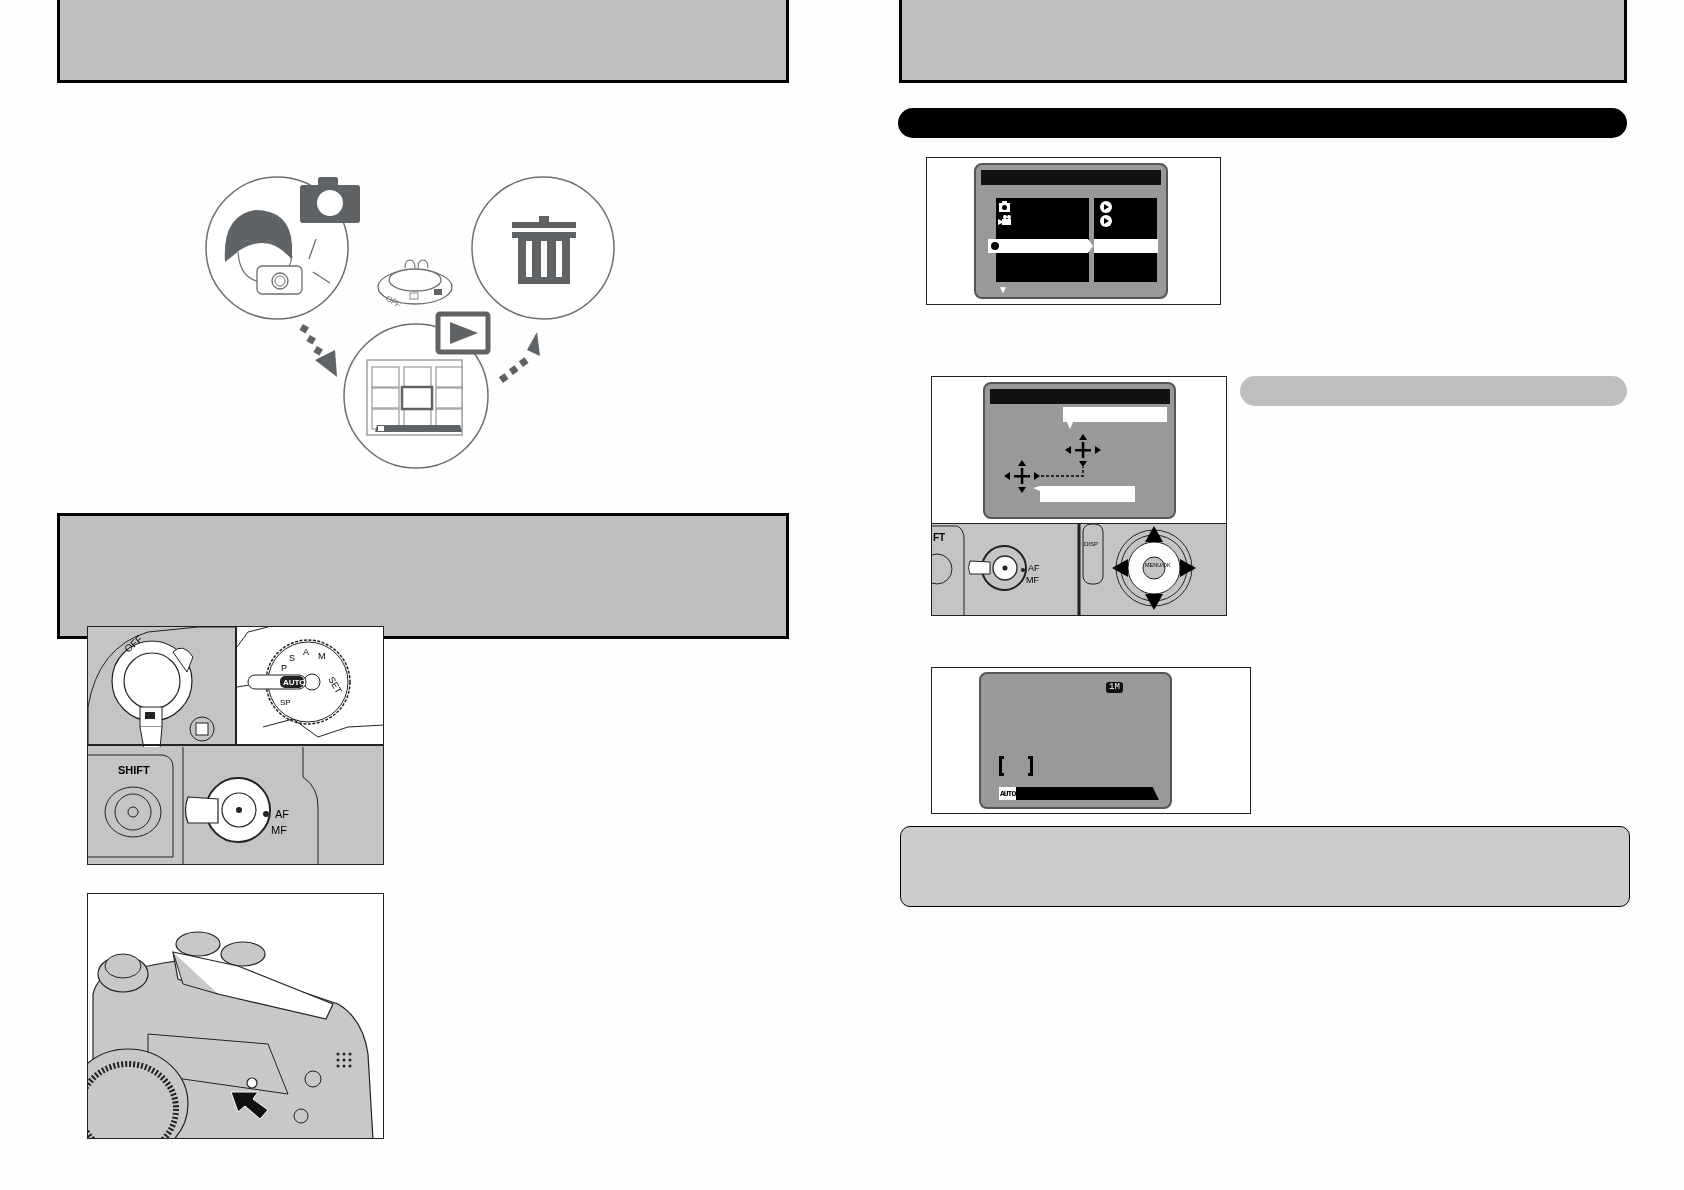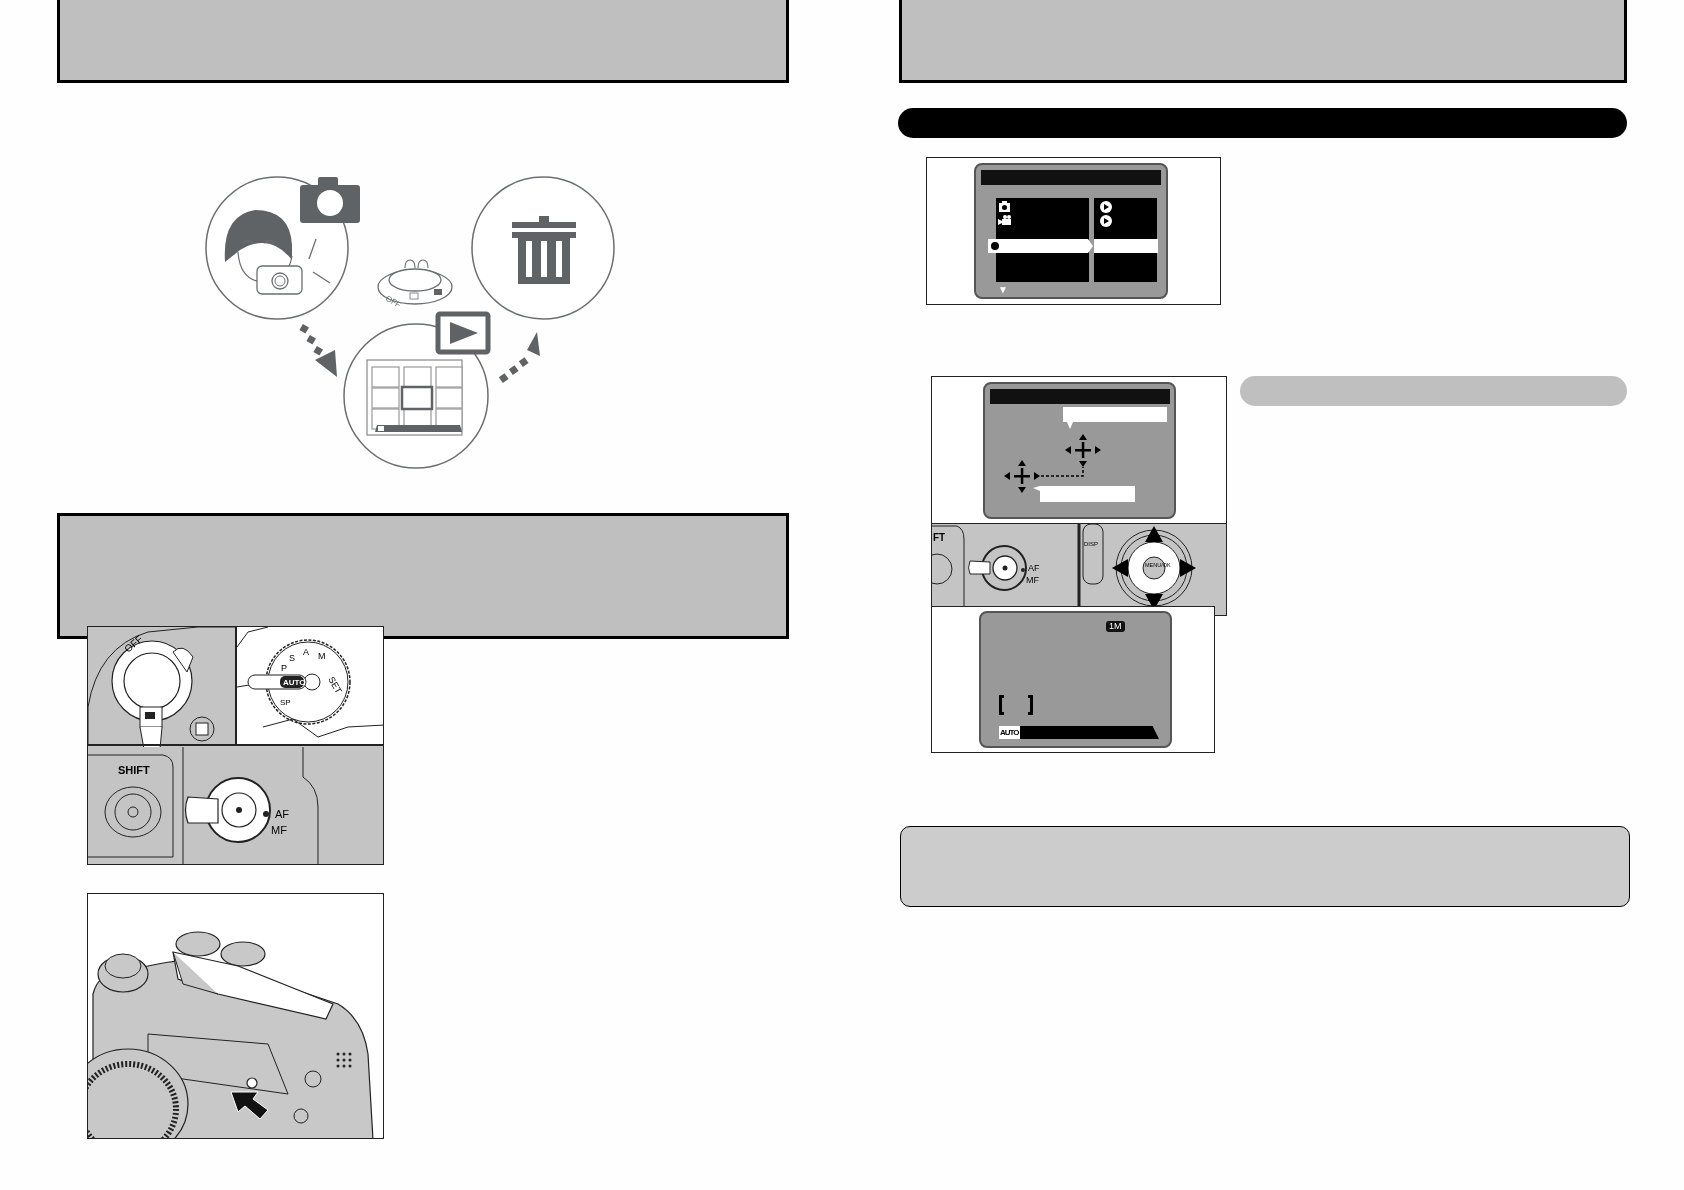--- a/index.html
+++ b/index.html
@@ -309,21 +309,21 @@
       </g>
     </svg>
   </div>
 </div>
 
 <div class="abs pill-grey" style="left:1240px;top:376px;width:387px;height:30px;">
   <span style="position:absolute;left:14px;top:6px;font-size:14px;font-weight:bold;"></span>
 </div>
 <div class="abs txt" style="left:1240px;top:414px;width:385px;height:200px;"></div>
 
-<div class="abs frame" style="left:931px;top:606px;width:284px;height:147px;">
+<div class="abs frame" style="left:931px;top:667px;width:320px;height:147px;font-family:Liberation Mono, monospace;">
   <div class="abs lcd" style="left:47px;top:4px;width:193px;height:137px;">
     <span class="abs" style="left:125px;top:8px;background:#111;color:#fff;font-size:9px;padding:0 3px;border-radius:3px;line-height:11px;">1M</span>
     <div class="abs" style="left:18px;top:82px;width:34px;height:20px;">
       <div class="abs" style="left:0;top:0;width:5px;height:20px;border:3px solid #000;border-right:none;"></div>
       <div class="abs" style="right:0;top:0;width:5px;height:20px;border:3px solid #000;border-left:none;"></div>
     </div>
     <div class="abs" style="left:18px;top:113px;width:160px;height:13px;background:#000;clip-path:polygon(0 0, 96% 0, 100% 100%, 0 100%);"></div>
     <span class="abs" style="left:18px;top:113px;background:#fff;color:#000;font-size:8px;font-weight:bold;line-height:13px;padding:0 1px;letter-spacing:-1px;">AUTO</span>
   </div>
 </div>

